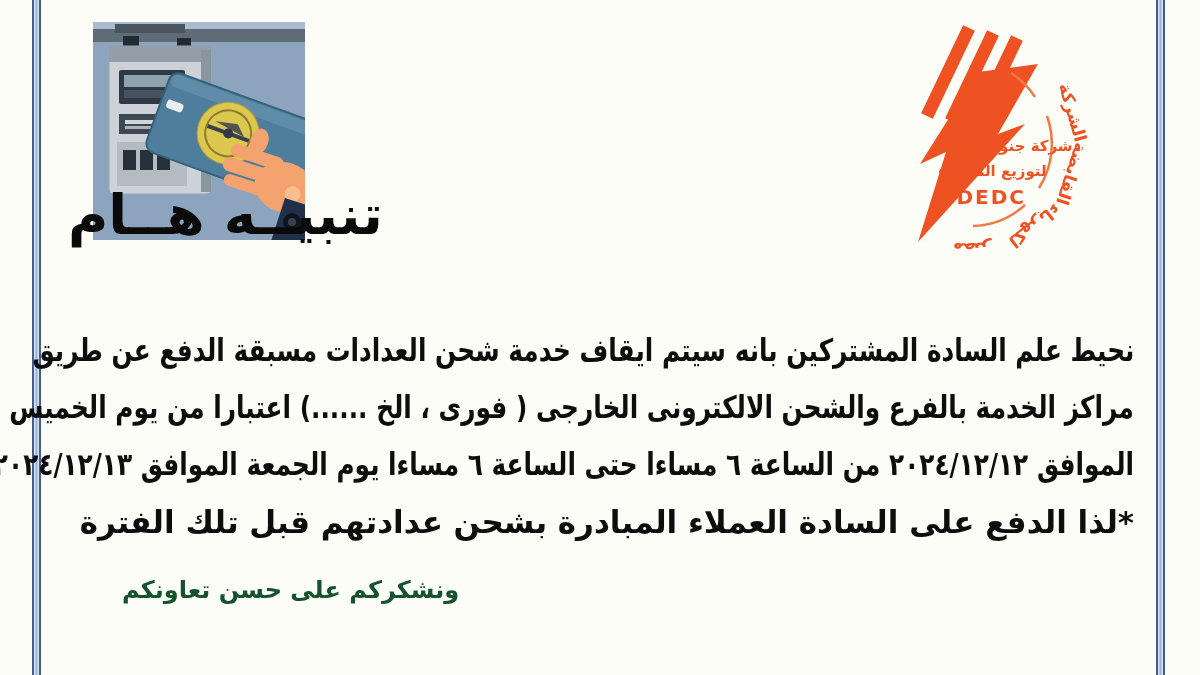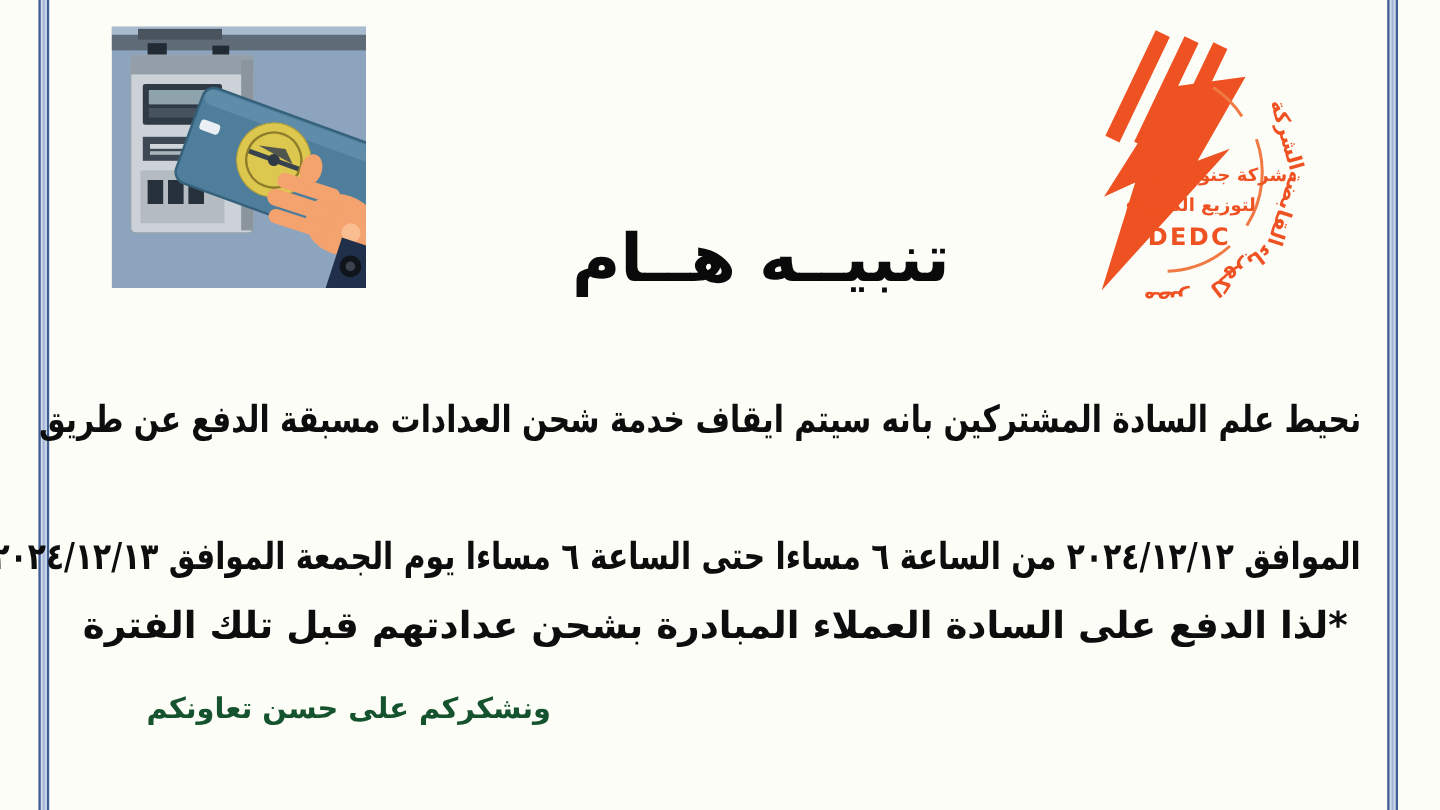--- a/index.html
+++ b/index.html
@@ -13,27 +13,27 @@
     border-left:2px solid #3f5e96;border-right:2px solid #3f5e96;
     background:linear-gradient(to right,#e7ecf5,#9db1d3,#e7ecf5);
   }
   .frame-left{left:32px;}
   .frame-right{left:1156px;}
 
   .illustration{position:absolute;left:93px;top:22px;width:212px;height:218px;}
   .logo{position:absolute;left:828px;top:20px;width:268px;height:256px;}
 
   .notice-title{
-    position:absolute;top:183px;left:0;right:0;text-align:center;
+    position:absolute;top:183px;left:0;right:0;text-align:left;
     padding-left:68px;direction:rtl;font-weight:bold;font-size:55px;
     letter-spacing:-1px;color:#0a0a0a;
   }
   .notice-line{
     position:absolute;left:58px;right:66px;height:52px;line-height:52px;
-    direction:rtl;text-align:center;font-weight:bold;font-size:31px;
+    direction:rtl;text-align:right;font-weight:bold;font-size:31px;
     white-space:nowrap;color:#0d0d0d;
   }
   .notice-line .line-text{display:inline-block;transform-origin:100% 50%;}
   .nl-1{top:324px;} .nl-2{top:381px;} .nl-3{top:438px;} .nl-4{top:496px;}
   .closing-line{
     position:absolute;left:122px;top:576px;direction:rtl;white-space:nowrap;
     font-weight:bold;font-size:24px;color:#14532d;
   }
   .logo text, .illustration text{font-family:"DejaVu Sans",sans-serif;}
 </style>
@@ -127,20 +127,23 @@
     </g>
   </svg>
 
   <div class="notice-title">
     <span>تنبيــه هــام</span>
   </div>
 
   <div class="notice-line nl-1">
     <span class="line-text" style="transform: scaleX(0.8);">نحيط علم السادة المشتركين بانه سيتم ايقاف خدمة شحن العدادات مسبقة الدفع عن طريق</span>
   </div>
+  <div class="notice-line nl-2">
+    <span class="line-text" style="transform: scaleX(0.8);">مراكز الخدمة بالفرع والشحن الالكترونى الخارجى ( فورى ، الخ ......) اعتبارا من يوم الخميس</span>
+  </div>
   <div class="notice-line nl-3">
     <span class="line-text" style="transform: scaleX(0.8);">الموافق ٢٠٢٤/١٢/١٢ من الساعة ٦ مساءا حتى الساعة ٦ مساءا يوم الجمعة الموافق ٢٠٢٤/١٢/١٣ .</span>
   </div>
   <div class="notice-line nl-4">
     <span class="line-text" style="transform: scaleX(1);">*لذا الدفع على السادة العملاء المبادرة بشحن عدادتهم قبل تلك الفترة</span>
   </div>
 
   <div class="closing-line">
     <span>ونشكركم على حسن تعاونكم</span>
   </div>

